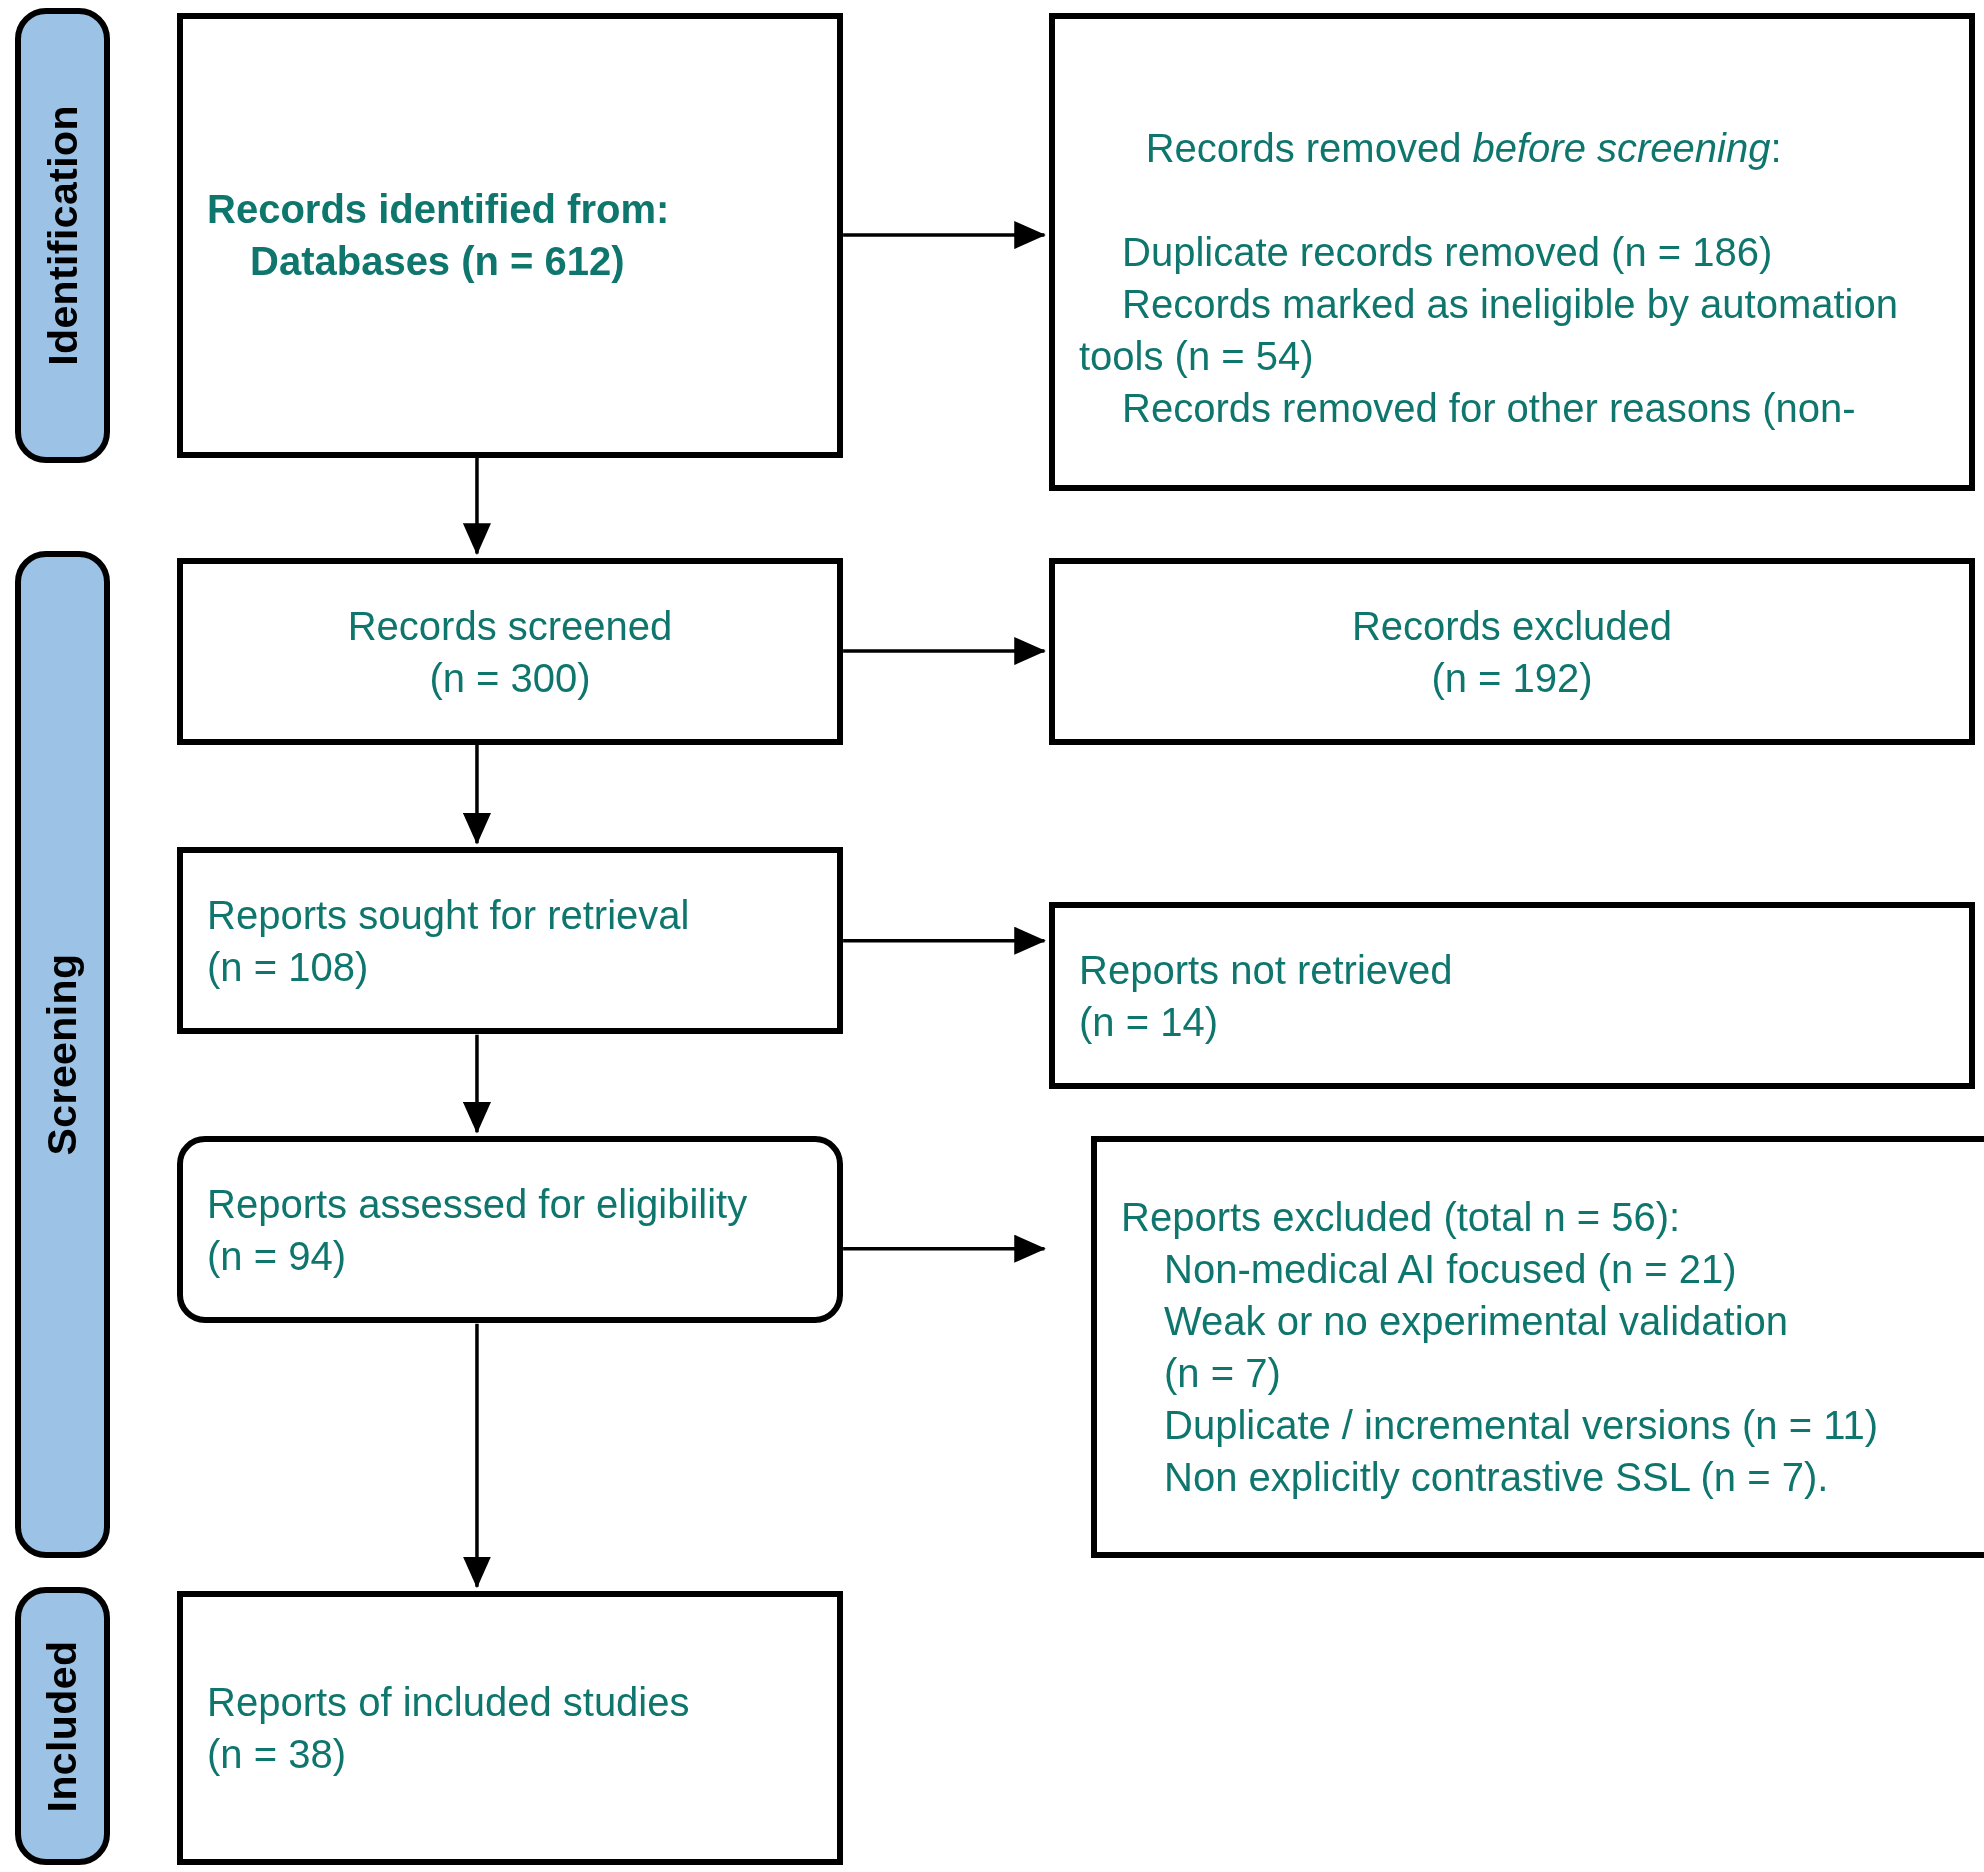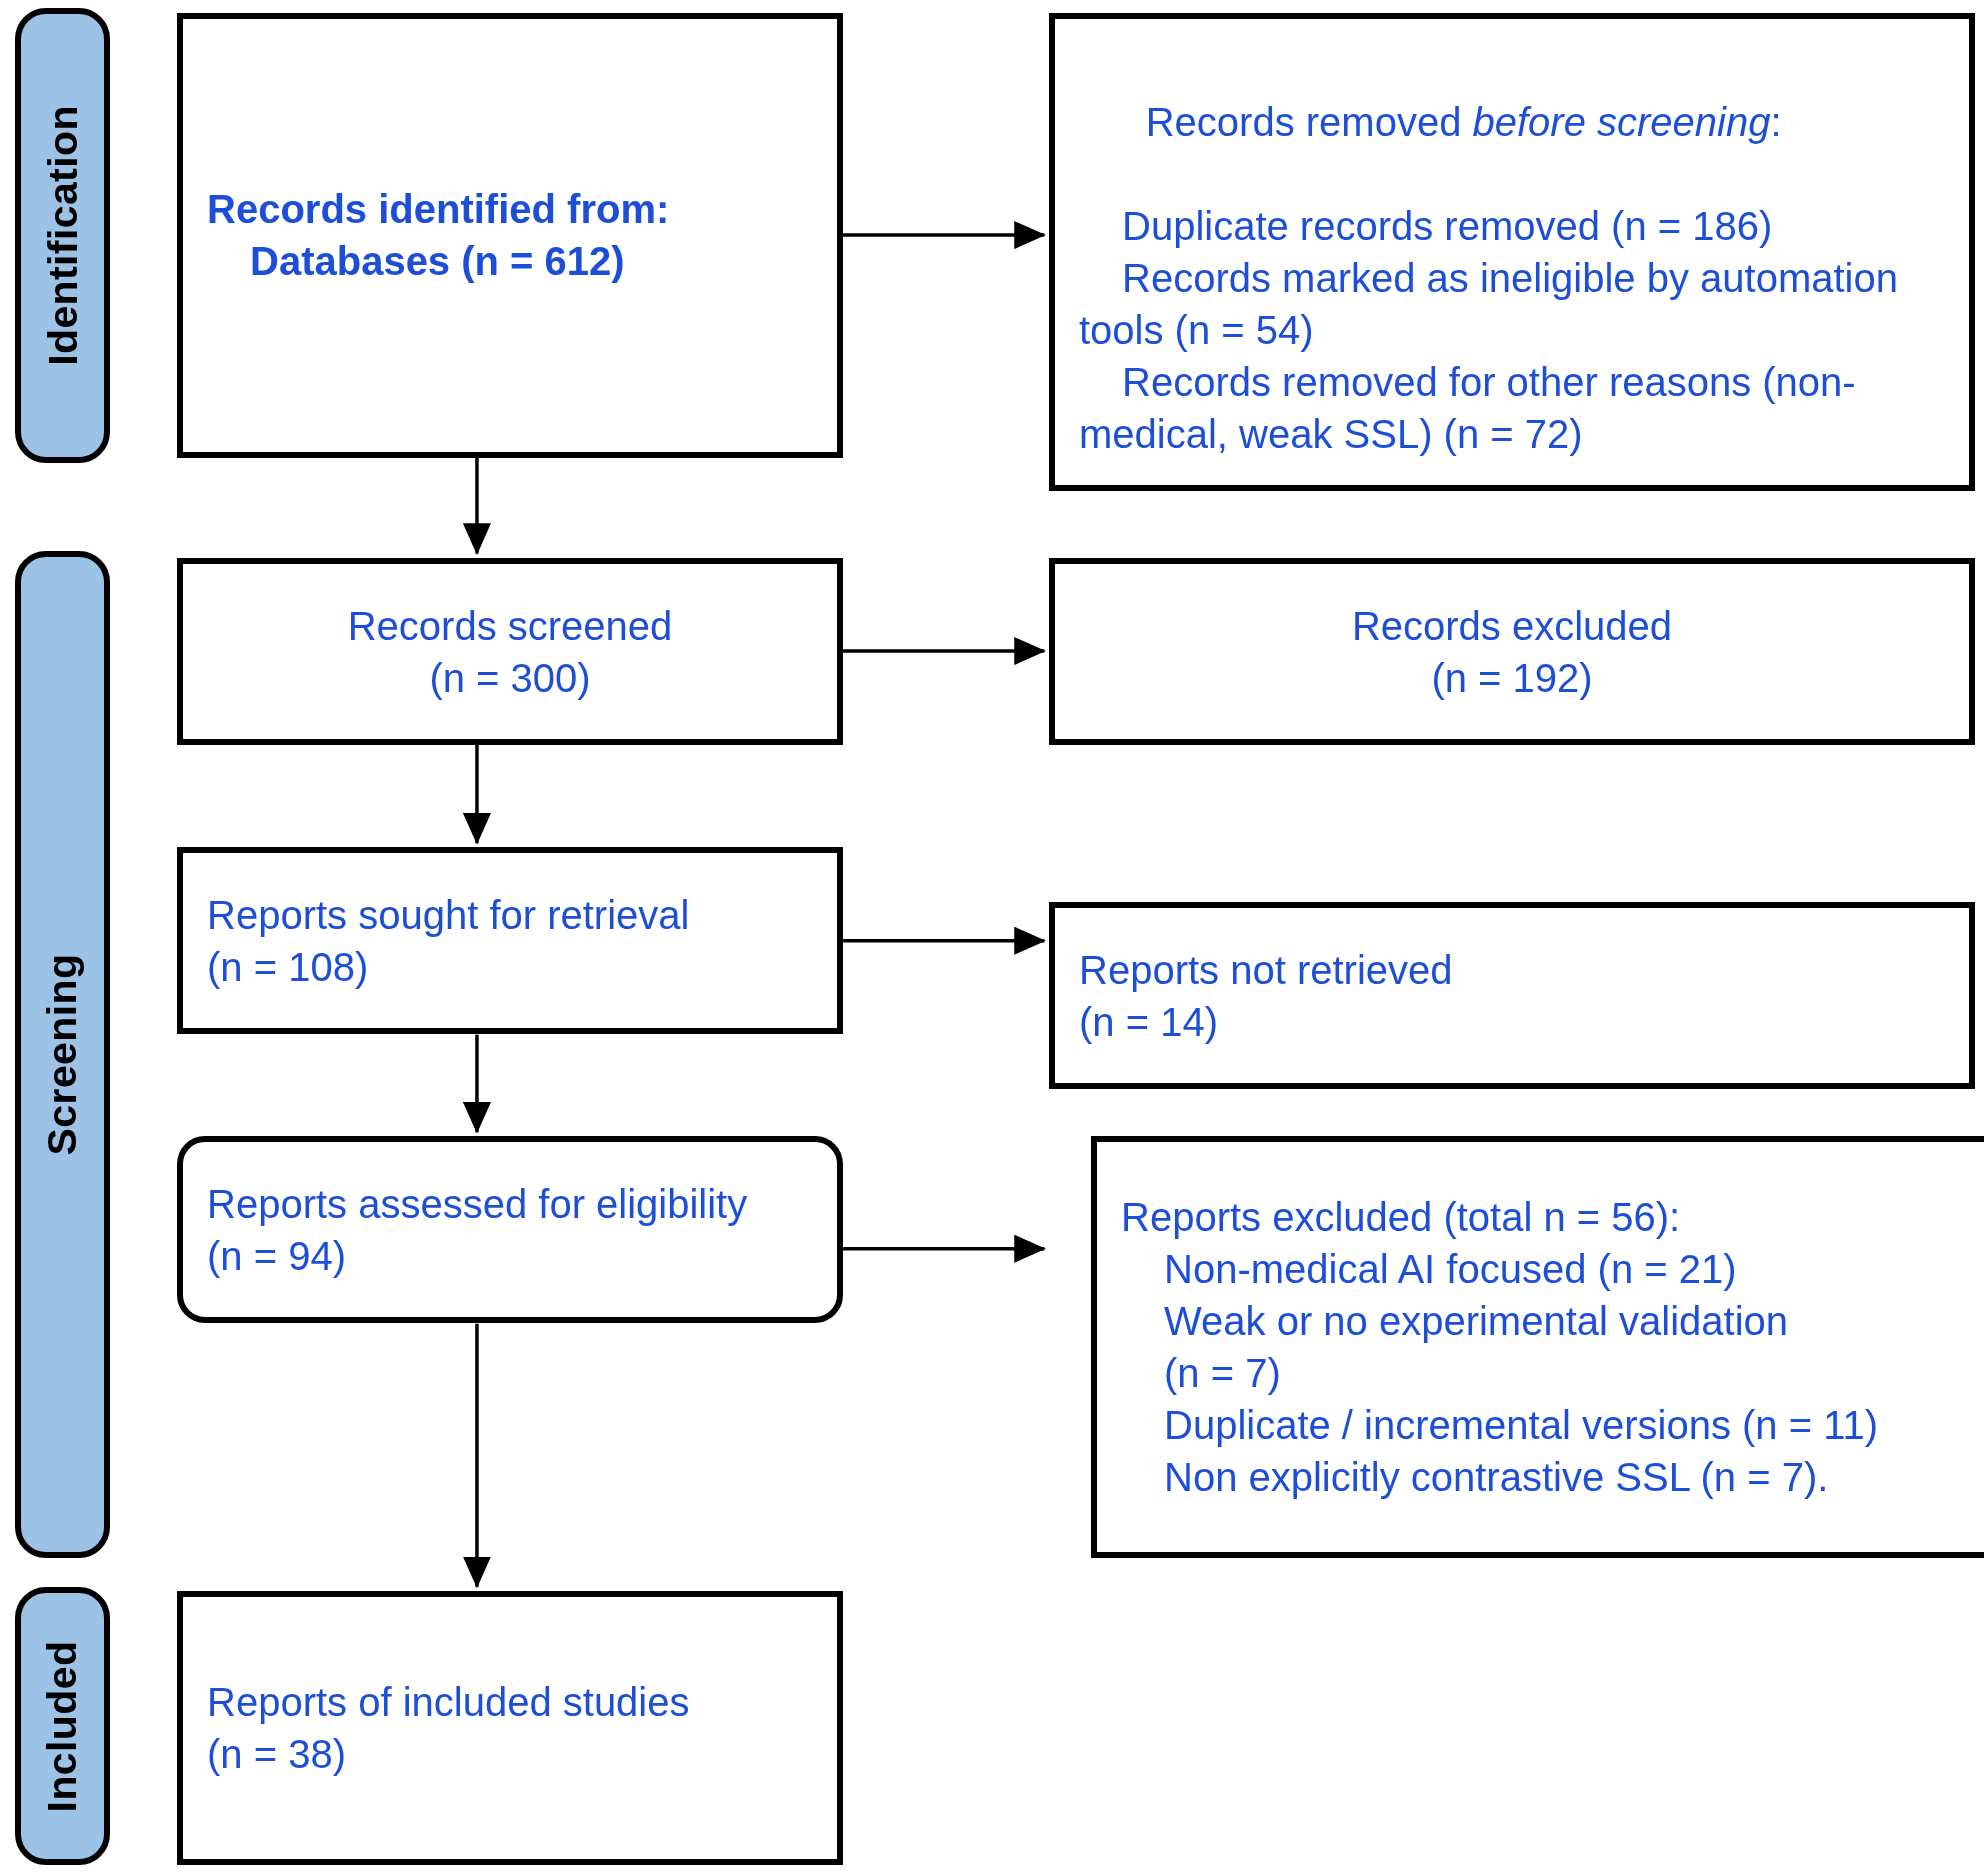--- a/index.html
+++ b/index.html
@@ -48,21 +48,21 @@
     border: 6.3px solid #000000;
     box-sizing: border-box;
     display: flex;
     flex-direction: column;
     justify-content: center;
     padding: 0 24px;
   }
   .box-text {
     font-size: 40px;
     line-height: 1.30;
-    color: #1d4ed8;
+    color: #0f766e;
     white-space: pre-wrap;
   }
   .box-text.indent {
     padding-left: 43px;
   }
   .box-text.italic-run em {
     font-style: italic;
   }
 
   
@@ -117,21 +117,20 @@
   </div>
 
   <div class="flow-box" style="left:1049px; top:12.6px; width:926px; height:478px;">
     <div class="box-text italic-run">
       <span>Records removed </span><em>before screening</em><span>:</span>
     </div>
     <div class="box-text indent">Duplicate records removed (n = 186)</div>
     <div class="box-text indent">Records marked as ineligible by automation</div>
     <div class="box-text">tools (n = 54)</div>
     <div class="box-text indent">Records removed for other reasons (non-</div>
-    <div class="box-text">medical, weak SSL) (n = 72)</div>
   </div>
 
   <div class="flow-box" style="left:1049px; top:558px; width:926px; height:187px;align-items:center;">
     <div class="box-text">Records excluded</div>
     <div class="box-text">(n = 192)</div>
   </div>
 
   <div class="flow-box" style="left:1049px; top:882px; width:926px; height:187px;margin-top:20px;">
     <div class="box-text">Reports not retrieved</div>
     <div class="box-text">(n = 14)</div>

